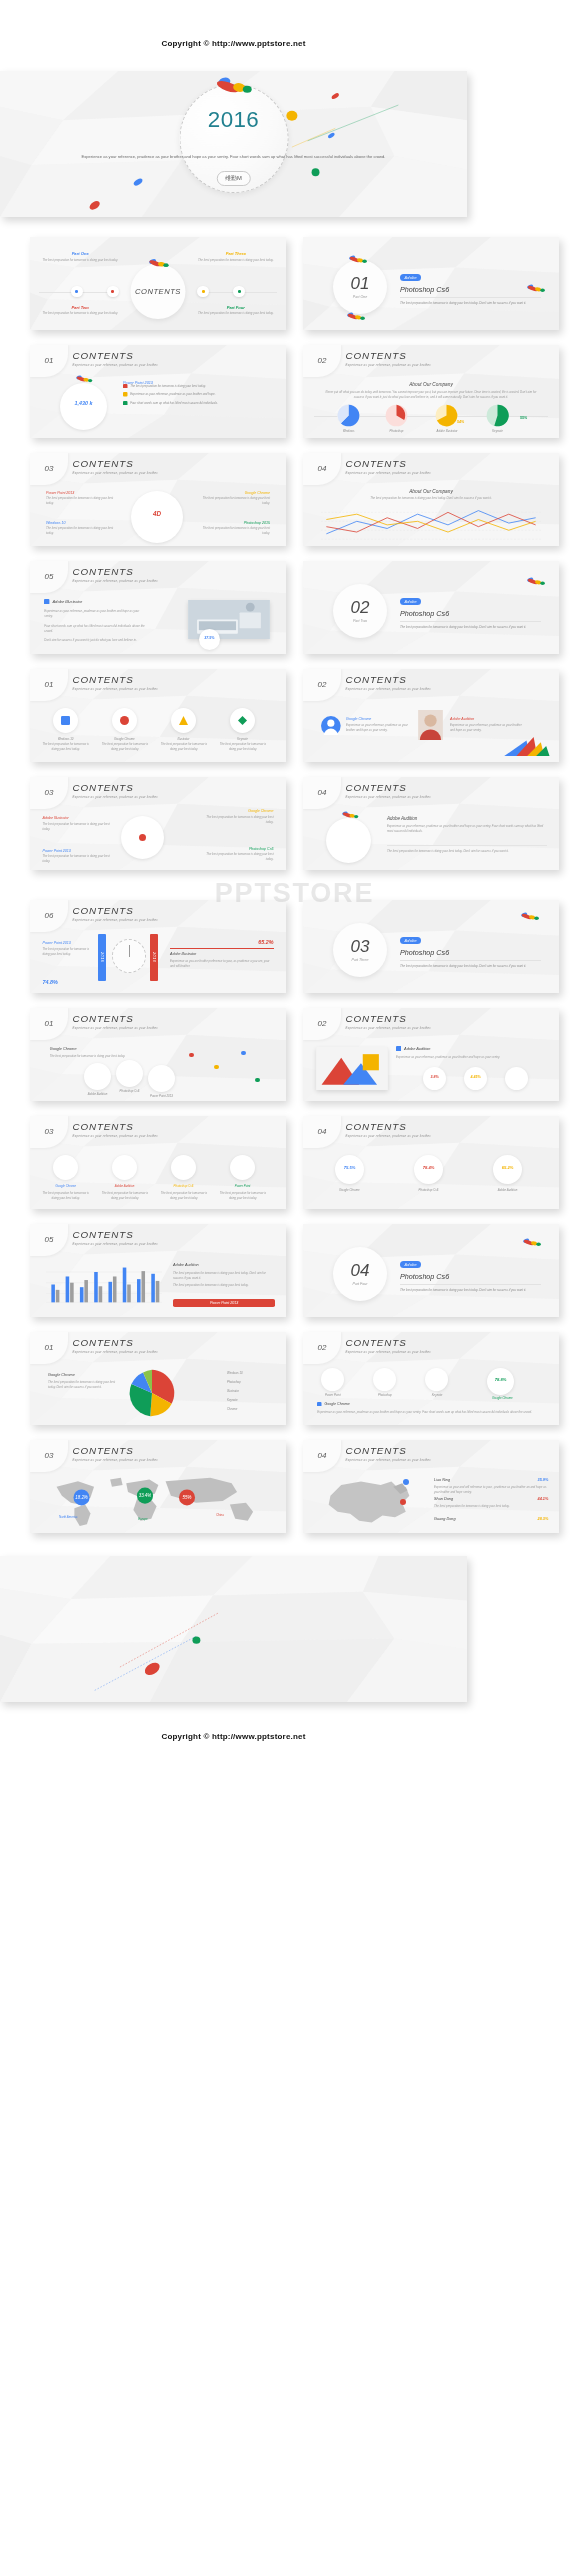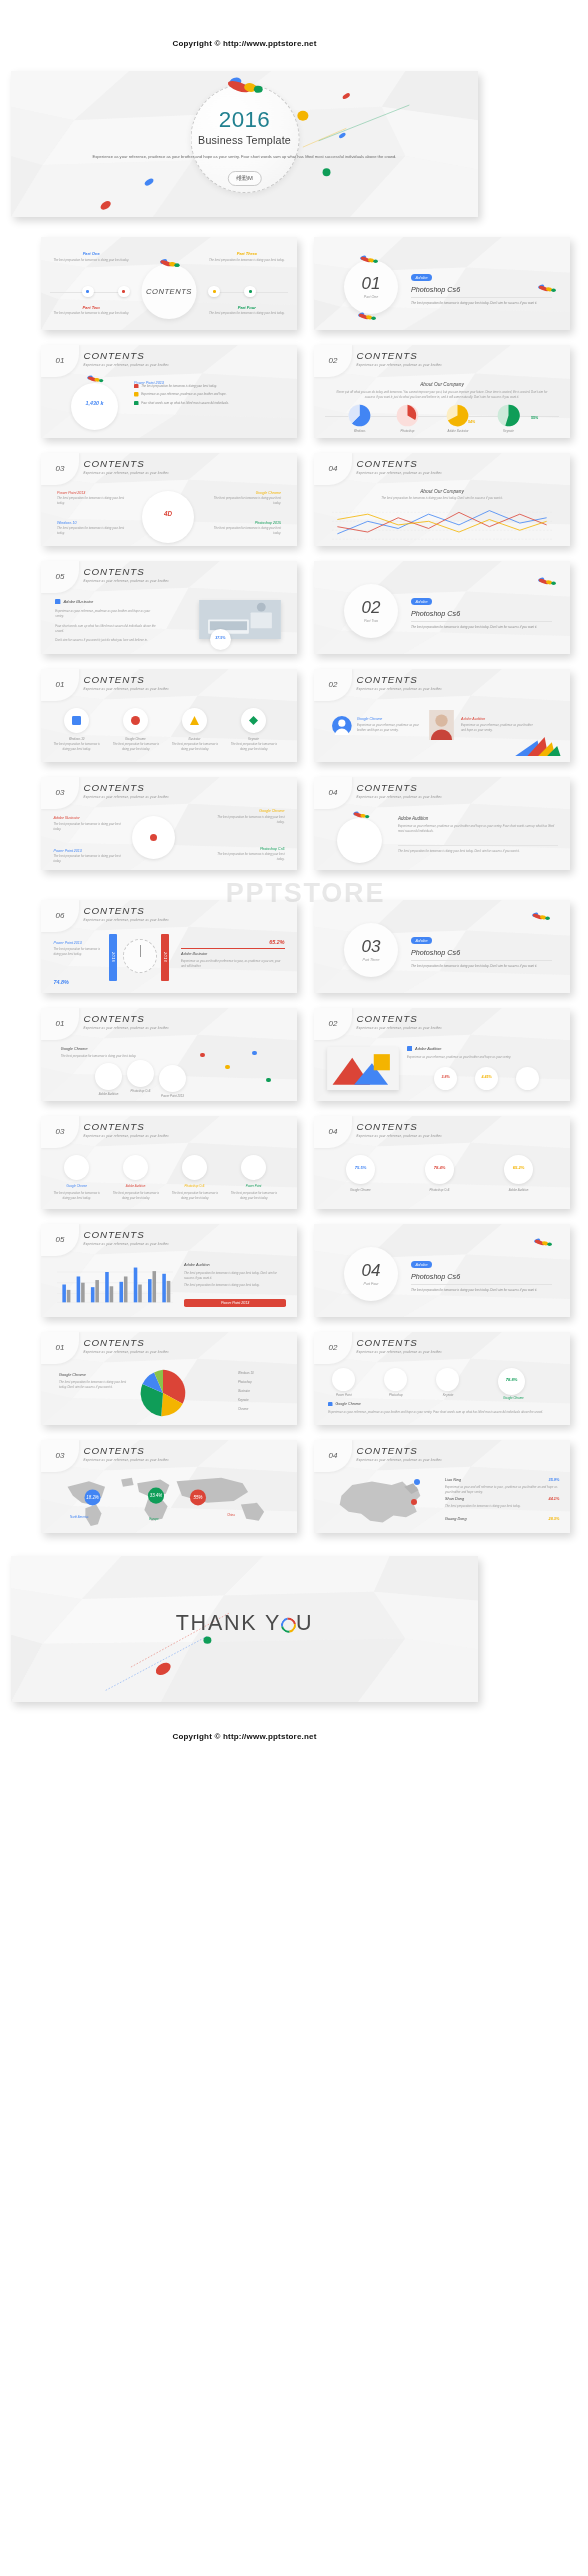--- a/index.html
+++ b/index.html
@@ -1,21 +1,21 @@
 <!DOCTYPE html>
 <html style="font-size:14.3px"><head>
 <meta charset="utf-8">
 <style>
   * { box-sizing: border-box; margin:0; padding:0; }
   body {
     width: 589px; margin: 0 auto; background: #ffffff;
     font-family: "Liberation Sans", sans-serif; color:#444;
     -webkit-font-smoothing: antialiased;
   }
-  .page { width:467px; position:relative;margin-left:11px; }
+  .page { width:467px; position:relative; }
 
   .copyright {
     text-align:center; font-weight:bold; font-size:8px; color:#111;
     letter-spacing:0.2px;
   }
   .copy-top { padding:39px 0 0 0; }
   .copy-bottom { padding:30px 0 23px 0; }
 
   
   .slide {
@@ -172,21 +172,20 @@
         </svg>
       </div>
       <div class="hero-circle"></div>
       <svg style="position:absolute;left:50%;top:5.4px;transform:translateX(-50%);" width="63" height="23" viewBox="0 0 70 26">
         <ellipse cx="24" cy="7" rx="7" ry="5" transform="rotate(-20 24 7)" fill="#4285F4"></ellipse>
         <ellipse cx="28" cy="12" rx="13" ry="5" transform="rotate(20 28 12)" fill="#DB4437"></ellipse>
         <ellipse cx="41" cy="13" rx="7" ry="5" transform="rotate(10 41 13)" fill="#F4B400"></ellipse>
         <ellipse cx="50" cy="15" rx="5" ry="4" fill="#0F9D58"></ellipse>
       </svg>
       <div class="hero-year">2016</div>
-      <div class="hero-sub">Business Template</div>
       <div class="hero-desc">Experience as your reference, prudence as your brother and hope as your sentry. Four short words sum up what has lifted most successful individuals above the crowd.</div>
       <div class="hero-btn">维勤M</div>
     </div>
   </div>
 
   <div class="grid">
 
     <div class="slide thumb">
       <div class="poly">
         <svg viewBox="0 0 286 104" preserveAspectRatio="none">
@@ -1186,22 +1185,19 @@
           <polygon points="0,88 40,98 0,163" fill="#efefef"></polygon>
           <polygon points="40,98 230,96 190,163 0,163" fill="#f4f4f4"></polygon>
           <polygon points="230,96 500,92 440,163 190,163" fill="#efefef"></polygon>
           <polygon points="500,92 592,104 592,163 440,163" fill="#f5f5f5"></polygon>
           <line x1="120" y1="150" x2="250" y2="89" stroke="#4285F4" stroke-width=".7" stroke-dasharray="2 2" opacity=".7"></line>
           <line x1="152" y1="124" x2="278" y2="63" stroke="#DB4437" stroke-width=".7" stroke-dasharray="2 2" opacity=".7"></line>
           <ellipse cx="249" cy="94" rx="5" ry="4" fill="#0F9D58"></ellipse>
           <ellipse cx="193" cy="126" rx="10" ry="6" transform="rotate(-25 193 126)" fill="#DB4437"></ellipse>
         </svg>
       </div>
-      <div class="ty-text">
-        <span>THANK Y</span><span class="ty-o"></span><span>U</span>
-      </div>
     </div>
   </div>
 
   <div class="copyright copy-bottom">Copyright © http://www.pptstore.net</div>
 
 </div>
 
 
 </body></html>

